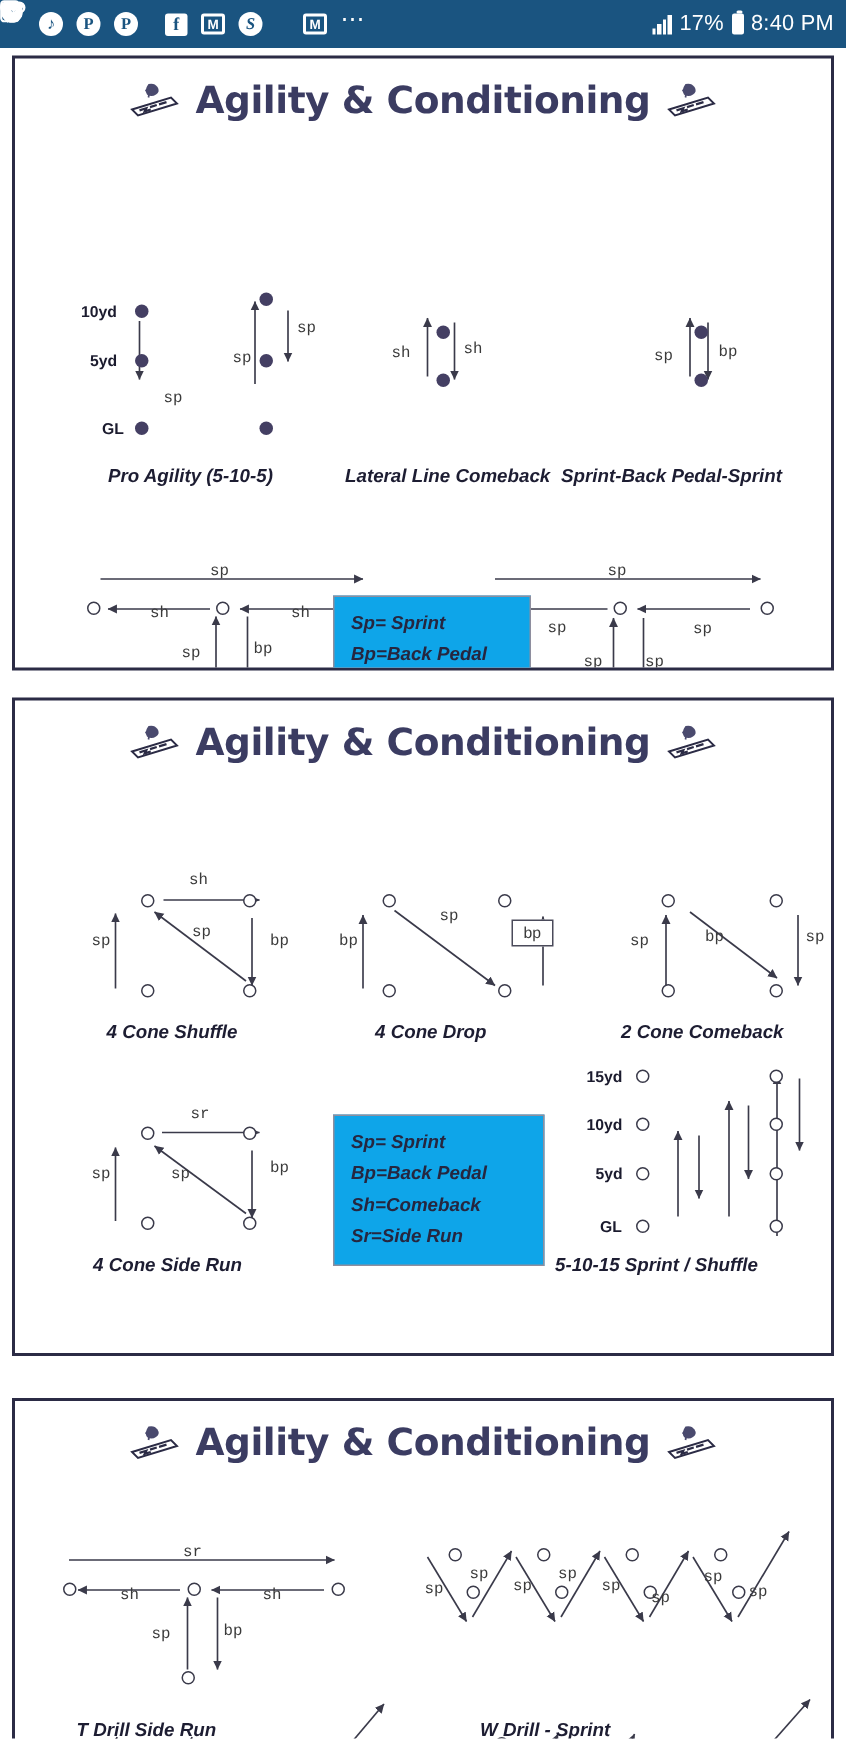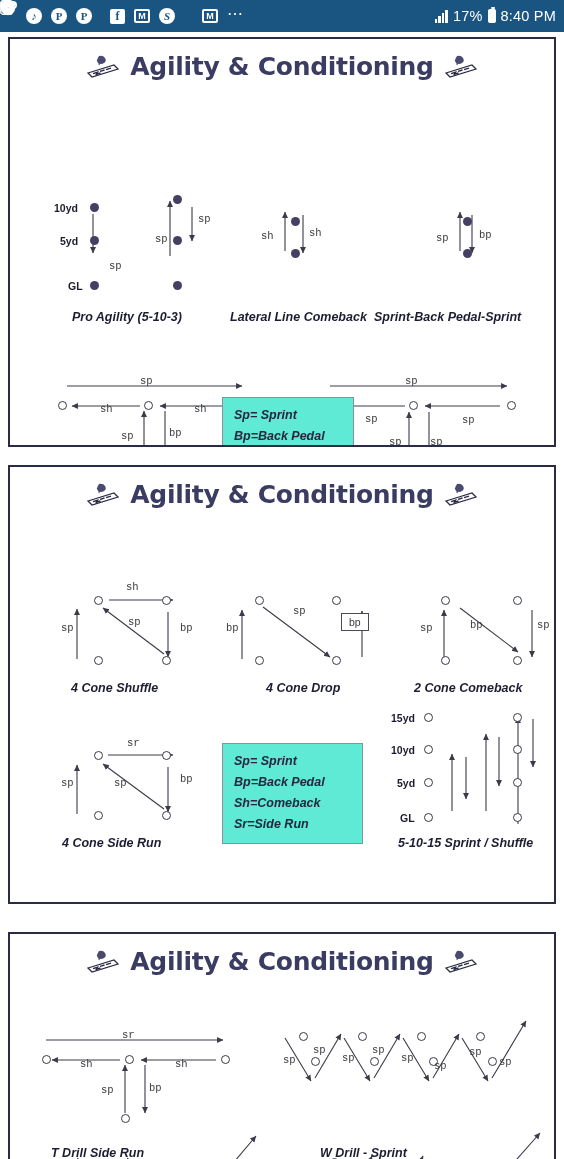--- a/index.html
+++ b/index.html
@@ -114,21 +114,21 @@
     position: absolute; width: 9px; height: 9px; border-radius: 50%;
     background: #443f63;
   }
   .ring {
     position: absolute; width: 9px; height: 9px; border-radius: 50%;
     border: 1.2px solid #3a3a4a; background: #fff;
   }
   .legend-box {
     position: absolute;
     border: 1.3px solid #8e8e9e;
-    background: #5eead4;
+    background: #0ea5e9;
     padding: 7px 11px 8px 11px;
   }
   .legend-box div {
     font-size: 12.5px; font-style: italic; font-weight: bold;
     color: #26263f; line-height: 21px; white-space: nowrap;
     font-family: "Liberation Sans", sans-serif;
   }
   .boxlbl {
     position:absolute; border:1.2px solid #4a4a5a; background:#fff;
     font-size:10.5px; color:#3a3a3a; padding:2px 7px;
@@ -278,21 +278,21 @@
       <span class="lbl-bold" style="left:50px;  top:154px;">5yd</span>
       <span class="dot" style="left:80px;  top:155px;"></span>
       <span class="lbl-bold" style="left:58px;  top:199px;">GL</span>
       <span class="dot" style="left:80px;  top:200px;"></span>
       <span class="lbl" style="left:99px;  top:179px;">sp</span>
       <span class="dot" style="left:163px; top:114px;"></span>
       <span class="dot" style="left:163px; top:155px;"></span>
       <span class="dot" style="left:163px; top:200px;"></span>
       <span class="lbl" style="left:145px; top:152px;">sp</span>
       <span class="lbl" style="left:188px; top:132px;">sp</span>
-      <span class="caption" style="left:62px;  top:229px;">Pro Agility (5-10-3)</span>
+      <span class="caption" style="left:62px;  top:229px;">Pro Agility (5-10-5)</span>
 
       <span class="dot" style="left:281px; top:136px;"></span>
       <span class="dot" style="left:281px; top:168px;"></span>
       <span class="lbl" style="left:251px; top:149px;">sh</span>
       <span class="lbl" style="left:299px; top:146px;">sh</span>
       <span class="caption" style="left:220px; top:229px;">Lateral Line Comeback</span>
 
       <span class="dot" style="left:453px; top:136px;"></span>
       <span class="dot" style="left:453px; top:168px;"></span>
       <span class="lbl" style="left:426px; top:151px;">sp</span>
@@ -389,21 +389,21 @@
       <span class="lbl" style="left:170px; top:113px;">bp</span>
       <span class="caption" style="left:61px; top:172px;">4 Cone Shuffle</span>
 
       <span class="ring" style="left:245px; top:87px;"></span>
       <span class="ring" style="left:322px; top:87px;"></span>
       <span class="ring" style="left:245px; top:147px;"></span>
       <span class="ring" style="left:322px; top:147px;"></span>
       <span class="lbl" style="left:216px; top:113px;">bp</span>
       <span class="lbl" style="left:283px; top:96px;">sp</span>
       <span class="span boxlbl" style="left:331px; top:104px;">bp</span>
-      <span class="caption" style="left:256px; top:172px;">4 Cone Drop</span>
+      <span class="caption" style="left:240px; top:172px;">4 Cone Drop</span>
 
       <span class="ring" style="left:431px; top:87px;"></span>
       <span class="ring" style="left:503px; top:87px;"></span>
       <span class="ring" style="left:431px; top:147px;"></span>
       <span class="ring" style="left:503px; top:147px;"></span>
       <span class="lbl" style="left:410px; top:113px;">sp</span>
       <span class="lbl" style="left:460px; top:110px;">bp</span>
       <span class="lbl" style="left:527px; top:110px;">sp</span>
       <span class="caption" style="left:404px; top:172px;">2 Cone Comeback</span>
 
@@ -429,21 +429,21 @@
       <span class="lbl-bold" style="left:381px; top:235px;">10yd</span>
       <span class="ring" style="left:414px; top:236px;"></span>
       <span class="lbl-bold" style="left:387px; top:268px;">5yd</span>
       <span class="ring" style="left:414px; top:269px;"></span>
       <span class="lbl-bold" style="left:390px; top:303px;">GL</span>
       <span class="ring" style="left:414px; top:304px;"></span>
       <span class="ring" style="left:503px; top:204px;"></span>
       <span class="ring" style="left:503px; top:236px;"></span>
       <span class="ring" style="left:503px; top:269px;"></span>
       <span class="ring" style="left:503px; top:304px;"></span>
-      <span class="caption" style="left:388px; top:327px;">5-10-15 Sprint / Shuffle</span>
+      <span class="caption" style="left:360px; top:327px;">5-10-15 Sprint / Shuffle</span>
     </div>
     <div class="scroll-indicator" style="top:140px; height:130px; right:-4px;"></div>
   </div>
 
   <div class="card" id="card-3">
     <div class="card-title">
       <span class="logo">
         <svg width="34" height="26" viewBox="0 0 34 26">
           <path d="M13 2 q4 -1 6 2 q2 3 -1 5 q-3 2 -6 0 q-2 -3 1 -7 z" fill="#4a4a6e"></path>
           <path d="M11 6 q3 2 2 5" stroke="#4a4a6e" stroke-width="1.2" fill="none"></path>

